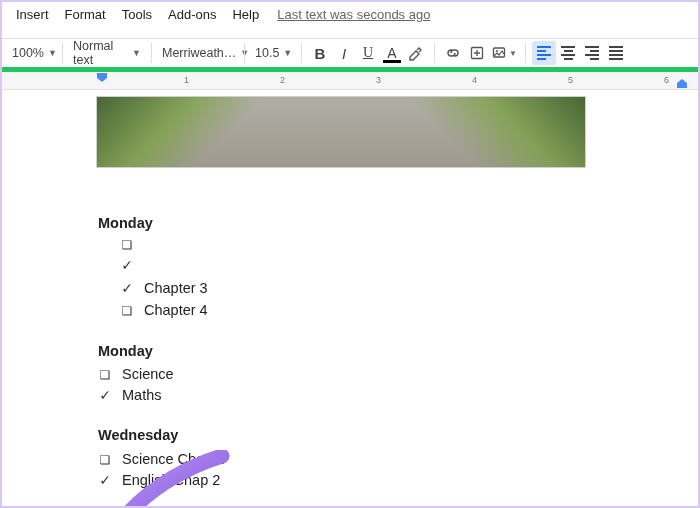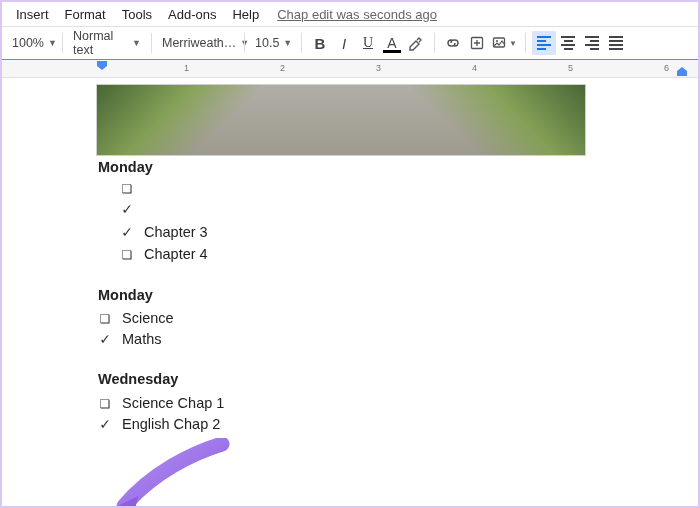--- a/index.html
+++ b/index.html
@@ -4,21 +4,21 @@
 <style>
   * { box-sizing: border-box; margin: 0; padding: 0; font-family: Arial, sans-serif; }
   body { width: 700px; height: 508px; background: #fff; border: 2px solid #d9c8f5; overflow: hidden; }
 
   
   .menubar { height: 24px; display: flex; align-items: center; padding: 8px 6px; font-size: 13px; color: #222; gap: 0; }
   .menubar .mi { padding: 3px 8px; cursor: pointer; }
   .menubar .edit-msg { margin-left: 10px; color: #666; text-decoration: underline; cursor: pointer; }
 
   
-  .toolbar { height: 34px; border-top: 1px solid #e0e0e0; border-bottom: 1px solid #22c55e; display: flex; align-items: center; padding: 0 6px; font-size: 12.5px; color: #444; gap: 0; }
+  .toolbar { height: 34px; border-top: 1px solid #e0e0e0; border-bottom: 5px solid #22c55e; display: flex; align-items: center; padding: 0 6px; font-size: 12.5px; color: #444; gap: 0; margin-top: 12px; }
   .tb-sep { width: 1px; height: 20px; background: #ddd; margin: 0 6px; }
   .dd { display: inline-flex; align-items: center; height: 24px; padding: 0 4px; gap: 4px; cursor: pointer; }
   .dd .tri { font-size: 9px; color: #666; }
   .tb-btn { width: 24px; height: 24px; display: inline-flex; align-items: center; justify-content: center; cursor: pointer; color: #444; border-radius: 2px; }
   .tb-btn.active { background: #d7e6fb; color: #1a73e8; }
   .bold { font-weight: bold; font-family: "Times New Roman", serif; font-size: 15px; }
   .ital { font-style: italic; font-family: "Times New Roman", serif; font-size: 15px; }
   .uline span { text-decoration: underline; font-family: "Times New Roman", serif; font-size: 14px; }
   .Acolor { position: relative; font-family: "Times New Roman", serif; font-size: 14px; }
   .Acolor .bar { position: absolute; bottom: 2px; left: 3px; right: 3px; height: 3px; background: #000; }
@@ -39,21 +39,21 @@
 
   
   .doc-scroll { height: calc(508px - 24px - 34px - 18px - 4px); overflow: hidden; position: relative; background: #fff; }
   .page { position: absolute; left: 94px; top: 0; width: 536px; }
   .hero-img { width: 490px; height: 72px; margin-left: 0; margin-top: 6px; background:
     linear-gradient(135deg, rgba(60,95,40,.9), rgba(120,160,60,.7) 18%, rgba(170,170,160,.0) 30%),
     linear-gradient(225deg, rgba(60,95,40,.9), rgba(120,160,60,.7) 18%, rgba(170,170,160,.0) 32%),
     linear-gradient(#b1aea5, #9e9a90);
     border: 1px solid #cfcfcf;
   }
-  .doc-body { font-family: "Merriweather", Georgia, "Times New Roman", serif; font-size: 14.5px; color: #222; line-height: 1.55; padding-left: 2px; }
+  .doc-body { font-family: "Merriweather", Georgia, "Times New Roman", serif; font-size: 14.5px; color: #222; line-height: 1.55; margin-top: 44px; padding-left: 2px; }
   .day { font-weight: 700; margin-top: 4px; }
   .day.first { margin-top: 0; }
   .chk-list { margin: 2px 0 18px 0; }
   .chk-item { display: flex; align-items: baseline; gap: 10px; }
   .chk-item.indented { padding-left: 22px; }
   .chk-item .mark { font-size: 14px; width: 14px; text-align: center; color: #333; }
   .chk-item .mark.box { font-size: 12px; }
   .chk-item .txt {  }
   .tight .chk-item { line-height: 1.45; }
 
@@ -76,21 +76,21 @@
 </style>
 </head>
 <body>
 
 <div class="menubar">
   <div class="mi">Insert</div>
   <div class="mi">Format</div>
   <div class="mi">Tools</div>
   <div class="mi">Add-ons</div>
   <div class="mi">Help</div>
-  <div class="edit-msg">Chap edit was seconds ago</div>
+  <div class="edit-msg">Last text was seconds ago</div>
 </div>
 
 <div class="toolbar">
   <div class="dd zoom-dd">
     <span>100%</span>
     <span class="tri">▼</span>
   </div>
   <div class="tb-sep"></div>
 
   <div class="dd stylename-dd">

